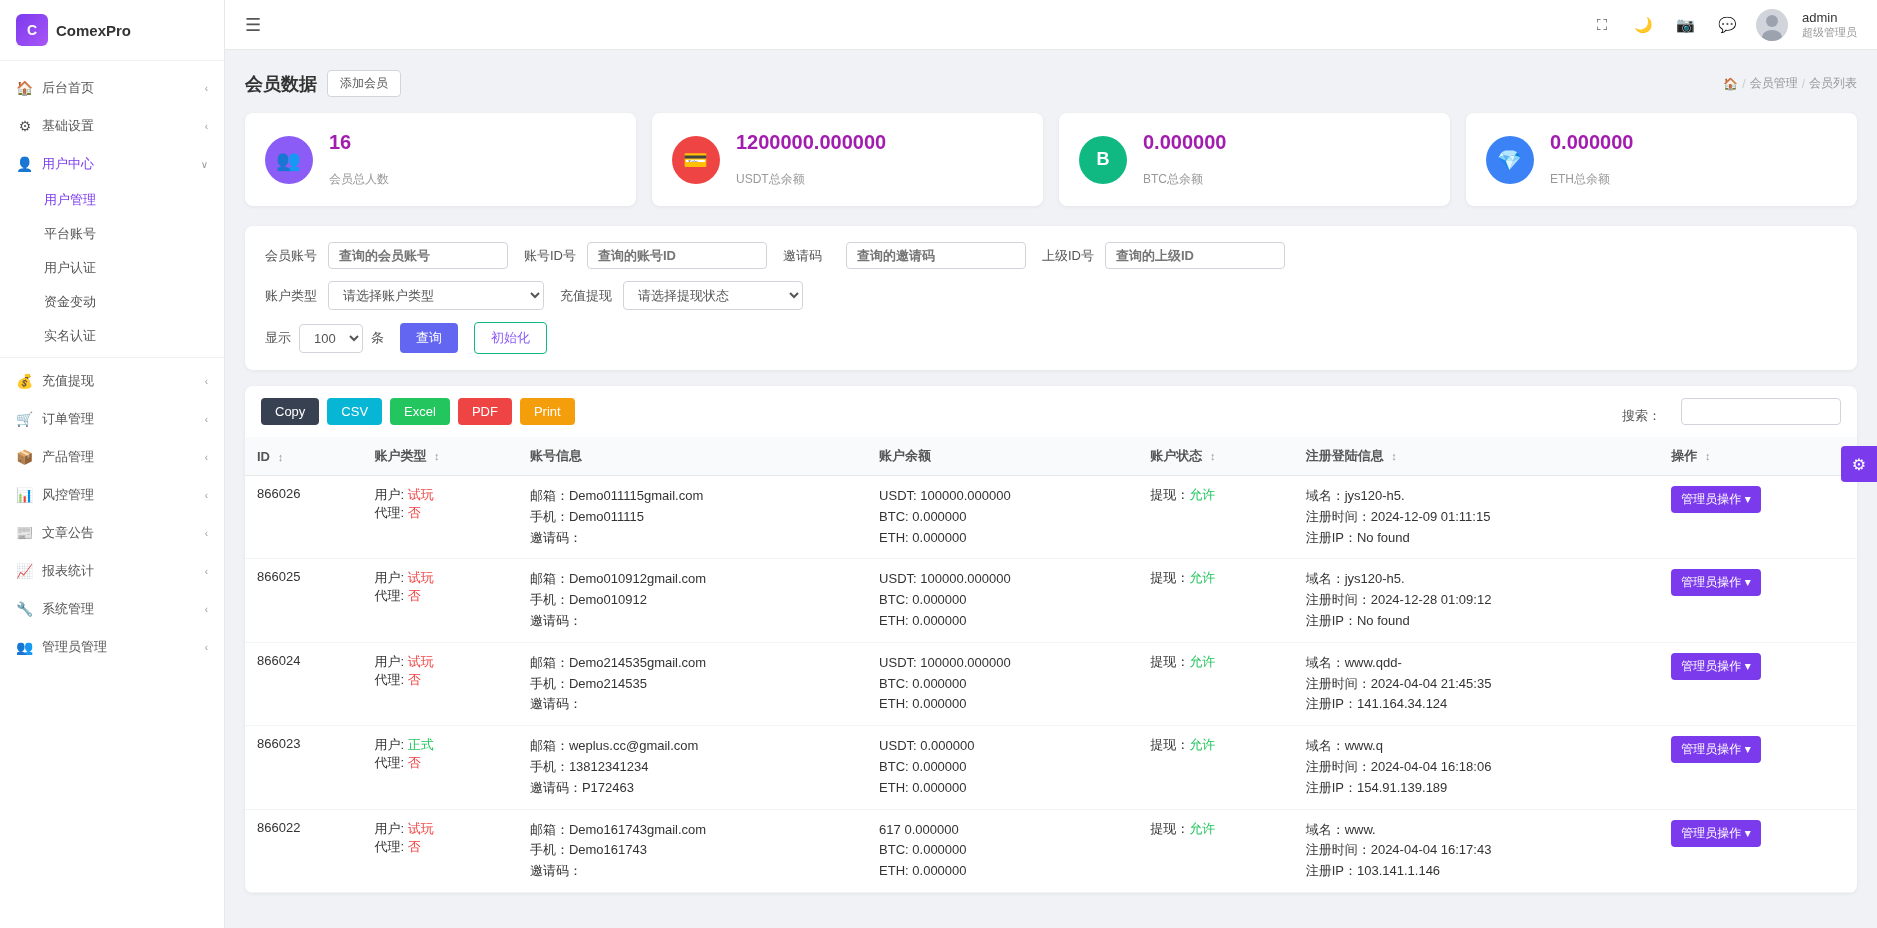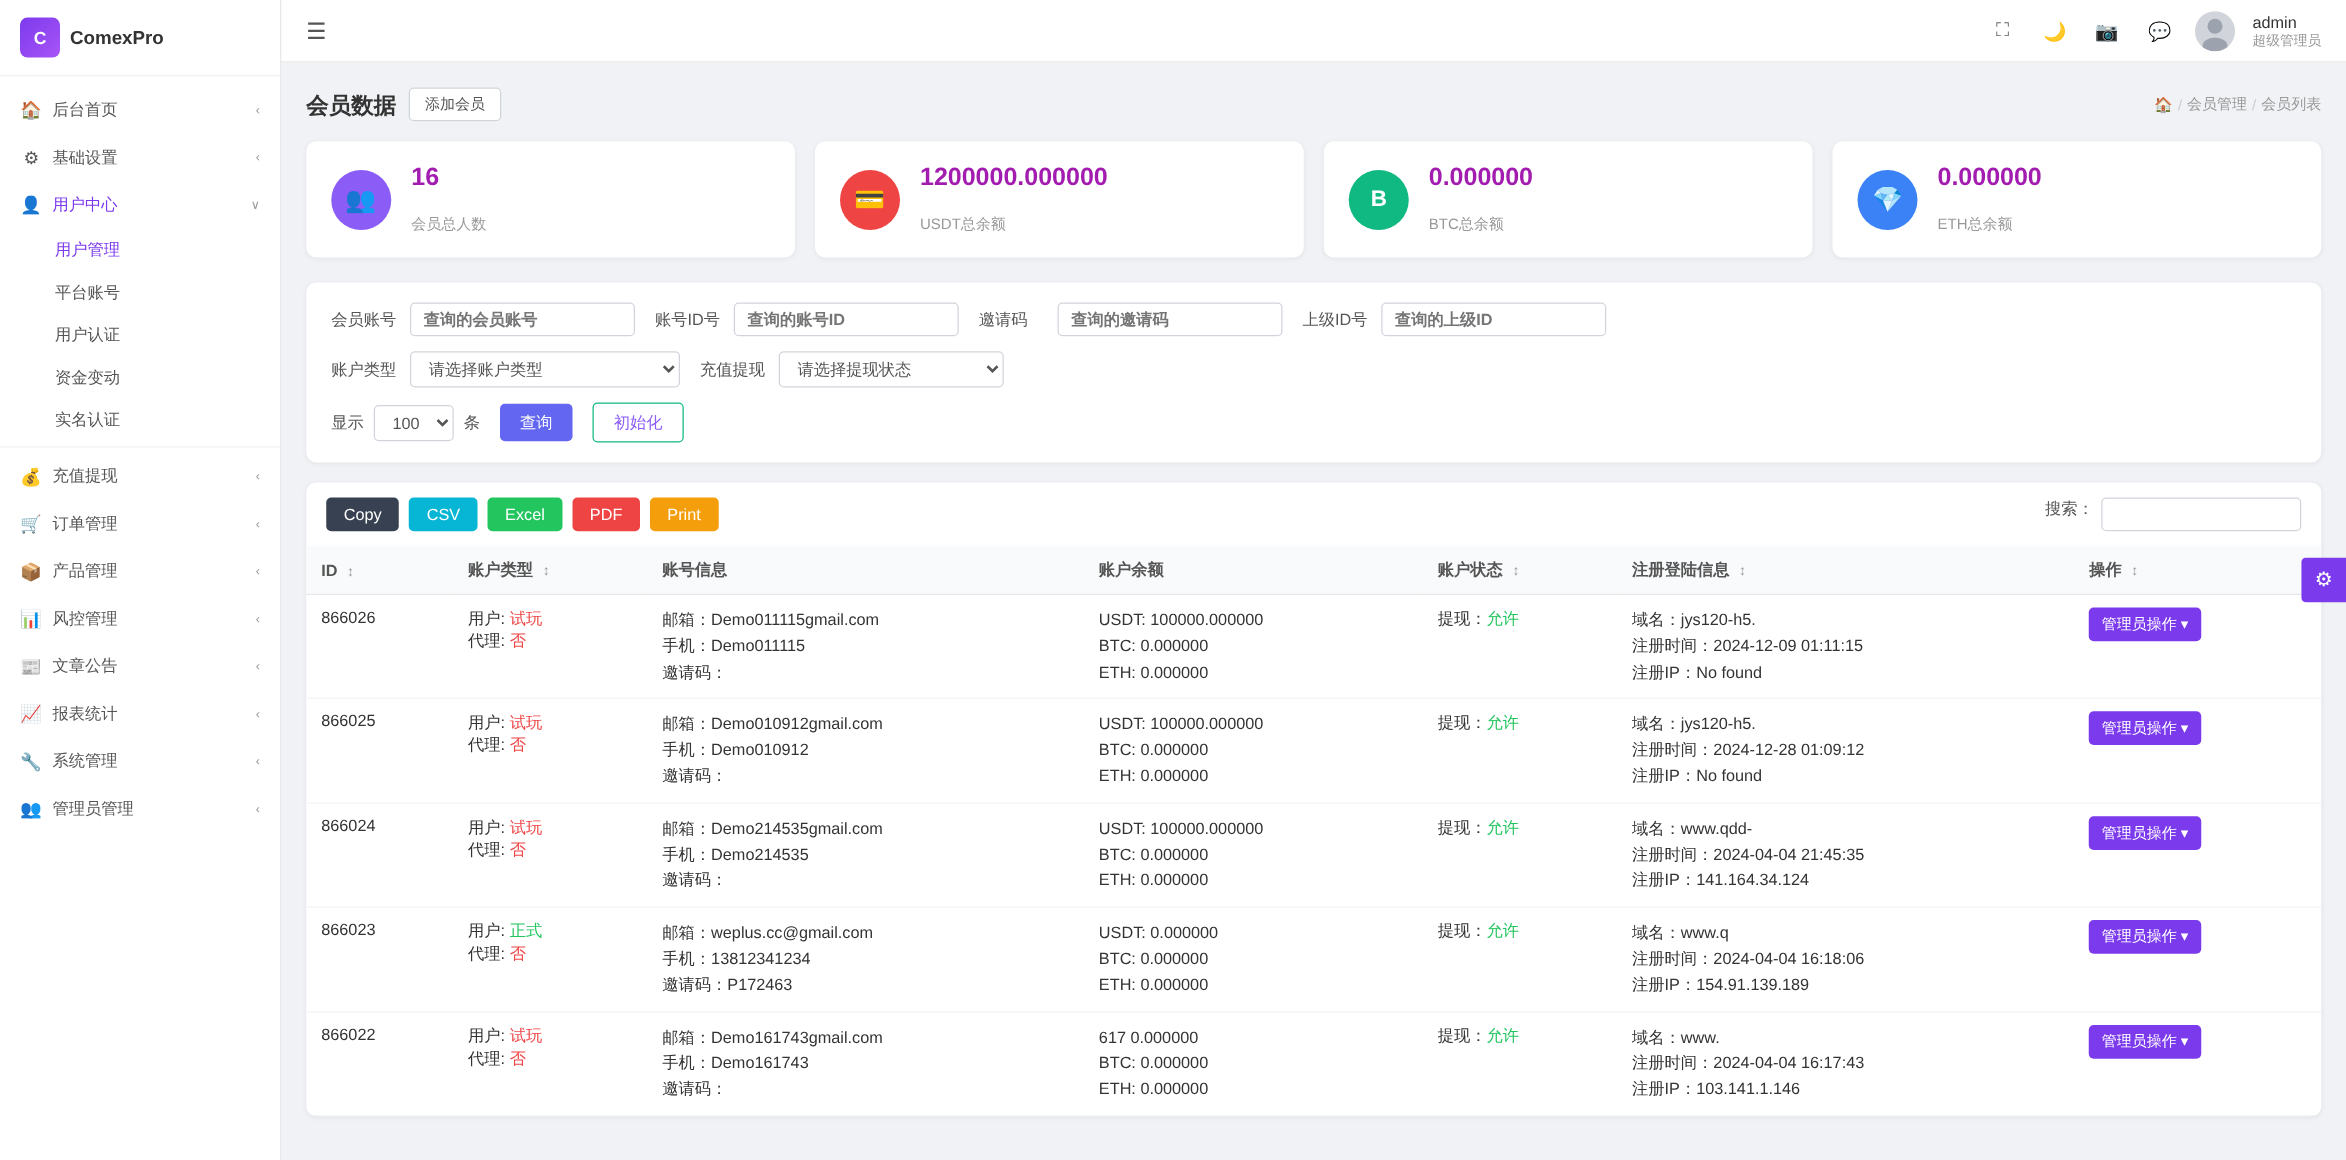--- a/index.html
+++ b/index.html
@@ -70,21 +70,21 @@
     
     .table-section { background: #fff; border-radius: 8px; box-shadow: 0 1px 4px rgba(0,0,0,0.06); overflow: hidden; }
     .table-toolbar { display: flex; align-items: center; justify-content: space-between; padding: 12px 16px; }
     .table-btns { display: flex; gap: 8px; }
     .table-btn { padding: 6px 14px; border-radius: 4px; font-size: 13px; cursor: pointer; border: none; color: #fff; font-weight: 500; }
     .btn-copy { background: #374151; }
     .btn-csv { background: #06b6d4; }
     .btn-excel { background: #22c55e; }
     .btn-pdf { background: #ef4444; }
     .btn-print { background: #f59e0b; }
-    .table-search { display: flex; align-items: flex-start; gap: 6px; }
+    .table-search { display: flex; align-items: flex-end; gap: 20px; }
     .search-label { font-size: 13px; color: #555; }
     .search-input { border: 1px solid #d1d5db; border-radius: 4px; padding: 5px 10px; font-size: 13px; width: 160px; outline: none; }
 
     table { width: 100%; border-collapse: collapse; }
     thead { background: #f9fafb; }
     th { padding: 10px 12px; text-align: left; font-size: 13px; font-weight: 600; color: #555; border-bottom: 1px solid #e5e7eb; white-space: nowrap; }
     td { padding: 10px 12px; border-bottom: 1px solid #f3f4f6; font-size: 13px; vertical-align: top; }
     .sort-icon { color: #999; font-size: 11px; margin-left: 4px; }
     .tag-trial { color: #ef4444; font-weight: 500; }
     .tag-formal { color: #22c55e; font-weight: 500; }

